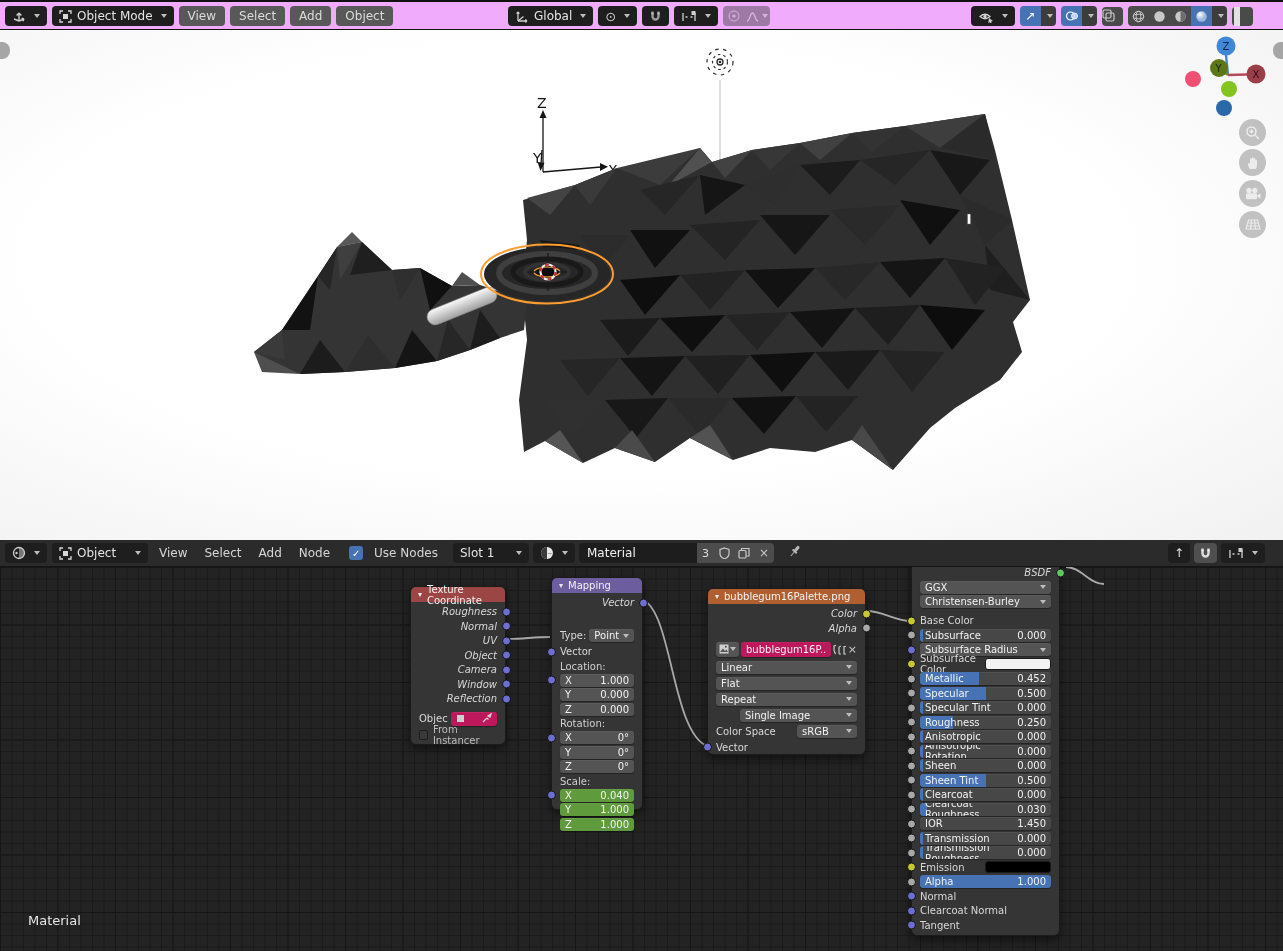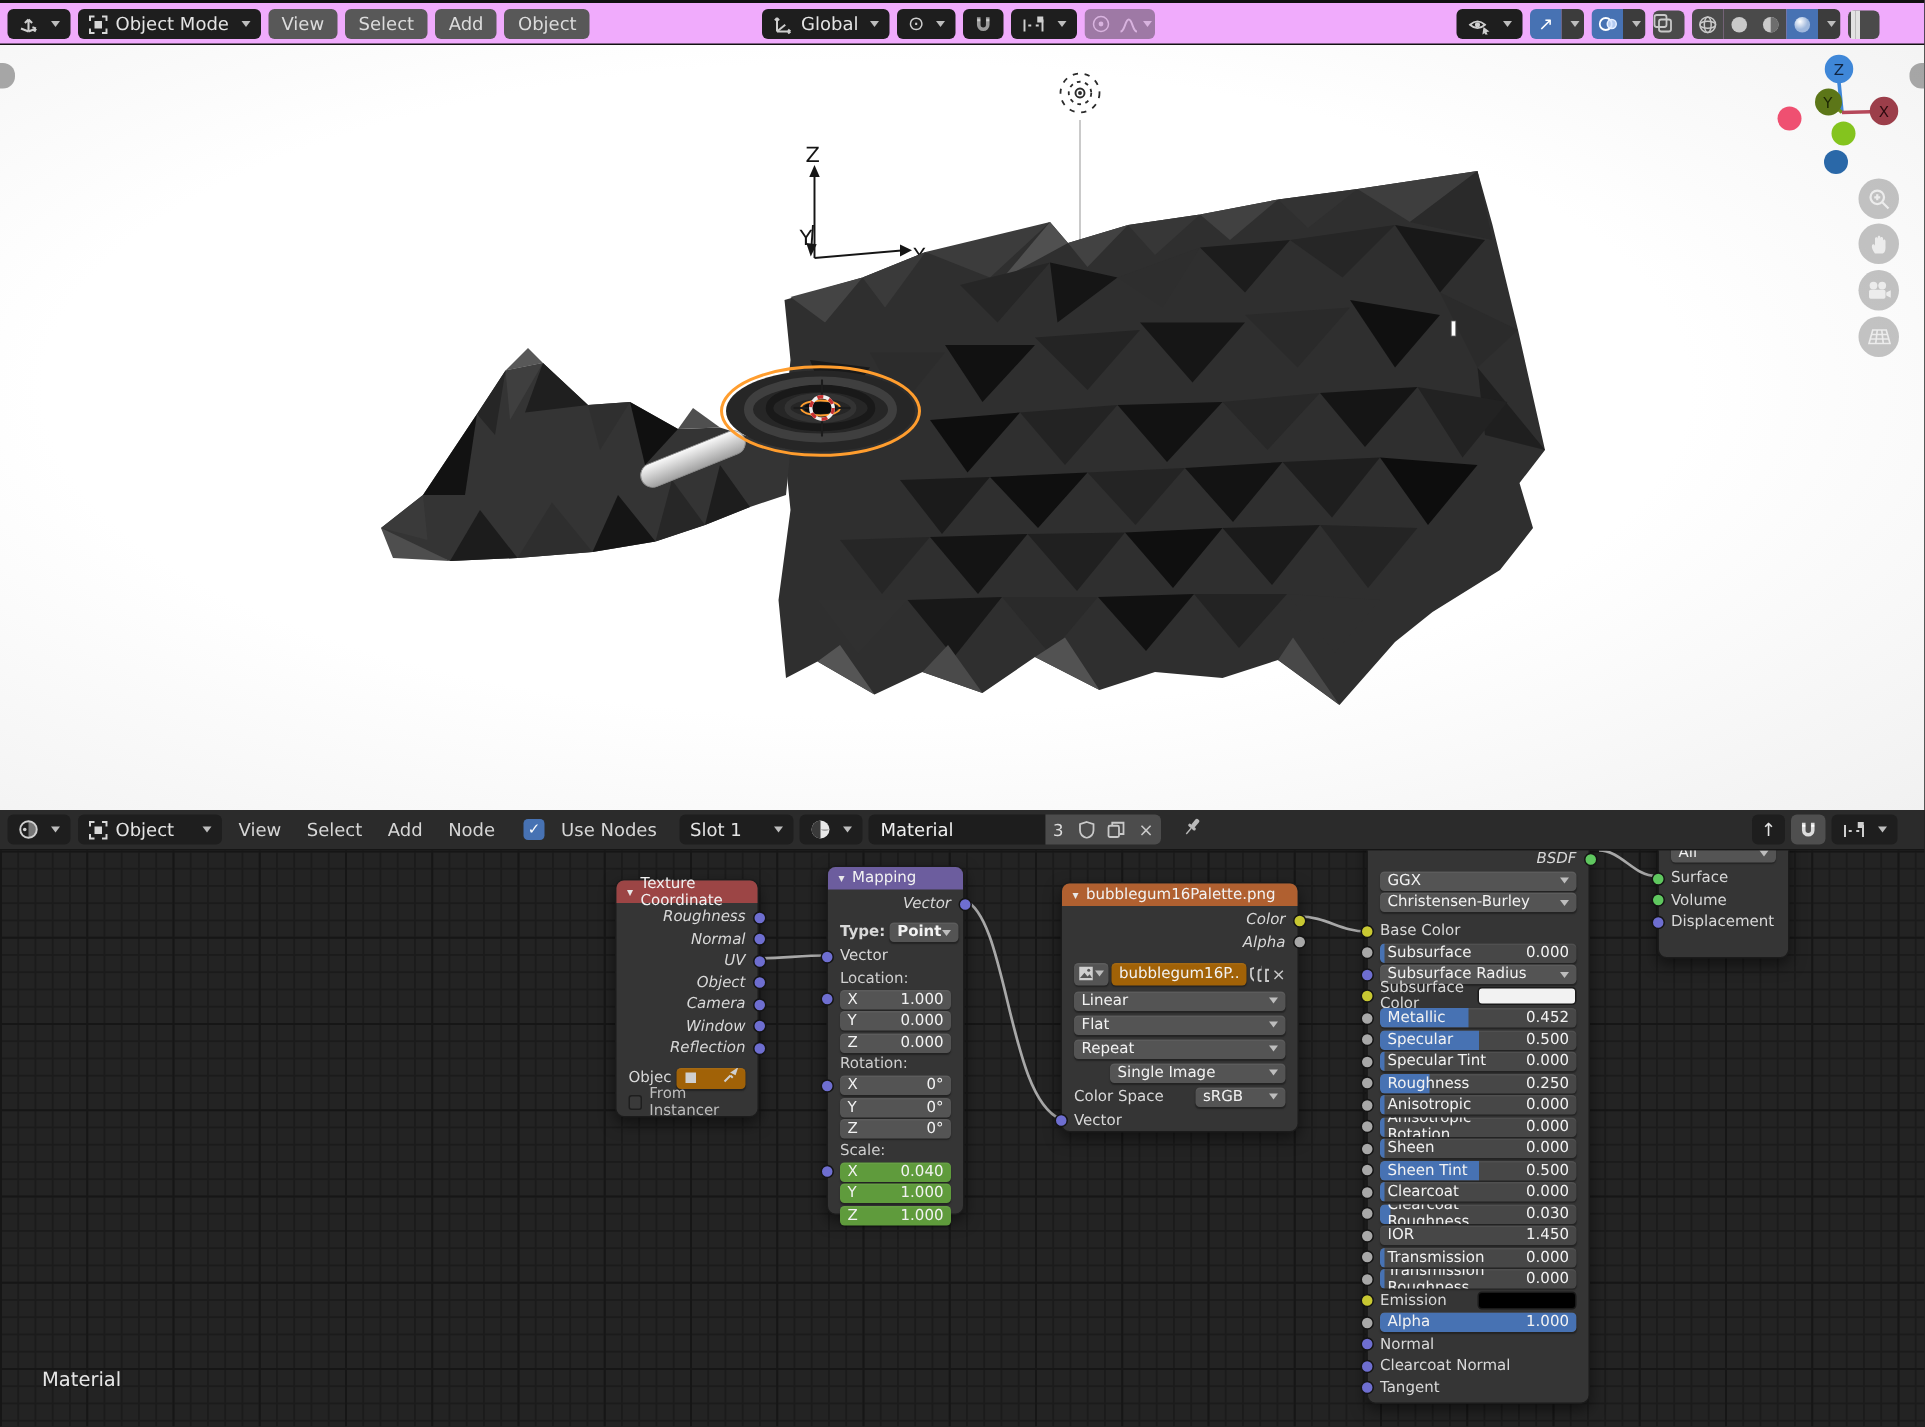--- a/index.html
+++ b/index.html
@@ -62,21 +62,21 @@
   .nh { height:15px; display:flex; align-items:center; gap:5px; padding:0 7px;
         border-radius:5px 5px 0 0; color:#f2f2f2; margin-bottom:3px; font-size:10px; }
   .nh .tri { font-size:8px; color:#e8e8e8; }
   .r { display:flex; align-items:center; height:13px; margin:0 8px 1.5px; position:relative;
        font-size:10px; color:#d8d8d8; }
   .r.out { justify-content:flex-end;font-style:italic; }
   .nlab { margin:0 8px 1.5px; height:12px; display:flex; align-items:center; font-size:10px; color:#cfcfcf; }
   .w { background:#545454; border-radius:3px; height:13px; display:flex; align-items:center;
        padding:0 5px; color:#f2f2f2; width:100%; position:relative;
        box-shadow:inset 0 1px 0 rgba(255,255,255,.05), 0 1px 1px rgba(0,0,0,.35); }
-  .w.darkf { background:#a16207; }
+  .w.darkf { background:#be185d; }
   .w .endcar { margin-left:auto; }
   .numf { justify-content:space-between; }
   .green { background:#5f9b3c; }
   .slider { background:#474747; overflow:hidden; }
   .fill { position:absolute; left:0; top:0; bottom:0; background:#4772b3; border-radius:3px 0 0 3px; }
   .slab { position:relative; z-index:1; } .sval { position:relative; z-index:1; margin-left:auto; }
   .sk { position:absolute; width:9px; height:9px; border-radius:50%; border:1px solid #141414;
         top:50%; transform:translateY(-50%); }
   .sk.rr { right:-13.5px; } .sk.ll { left:-13.5px; }
   .vec { background:#6e6ed0; } .colr { background:#c8c832; } .gry { background:#a8a8a8; } .shd { background:#5fc75f; }
@@ -571,21 +571,21 @@
 
   <div class="node" style="left:551px;top:10px;width:92px;height:233px;">
     <div class="nh" style="background:#6c5d9e;">
       <span class="tri">▾</span>
       <span>Mapping</span>
     </div>
     <div class="r out">
         <span>Vector</span>
         <span class="sk rr vec"></span>
       </div>
-    <div class="r" style="margin-top:6px;font-weight:bold;">
+    <div class="r" style="margin-top:20px;">
       <span style="margin-right:3px;">Type:</span>
       <span class="w">
           <span>Point</span>
           <span class="car endcar"></span>
         </span>
     </div>
     <div class="r" style="margin-top:3px;">
         <span>Vector</span>
         <span class="sk ll vec"></span>
       </div>
@@ -892,35 +892,15 @@
     <div class="r">
         <span class="sk ll vec"></span>
         <span>Clearcoat Normal</span>
       </div>
     <div class="r">
         <span class="sk ll vec"></span>
         <span>Tangent</span>
       </div>
   </div>
 
-  <div class="node" style="left:1105px;top:-14px;width:88px;height:86px;border-radius:0 0 6px 6px;">
-    <div class="r" style="margin-top:8px;">
-        <span class="w">
-          <span>All</span>
-          <span class="car endcar"></span>
-        </span>
-      </div>
-    <div class="r" style="margin-top:4px;">
-        <span class="sk ll shd"></span>
-        <span>Surface</span>
-      </div>
-    <div class="r">
-        <span class="sk ll shd"></span>
-        <span>Volume</span>
-      </div>
-    <div class="r">
-        <span class="sk ll vec"></span>
-        <span>Displacement</span>
-      </div>
-  </div>
 
   <div class="footerlbl">Material</div>
 </div>
 
 </body></html>

